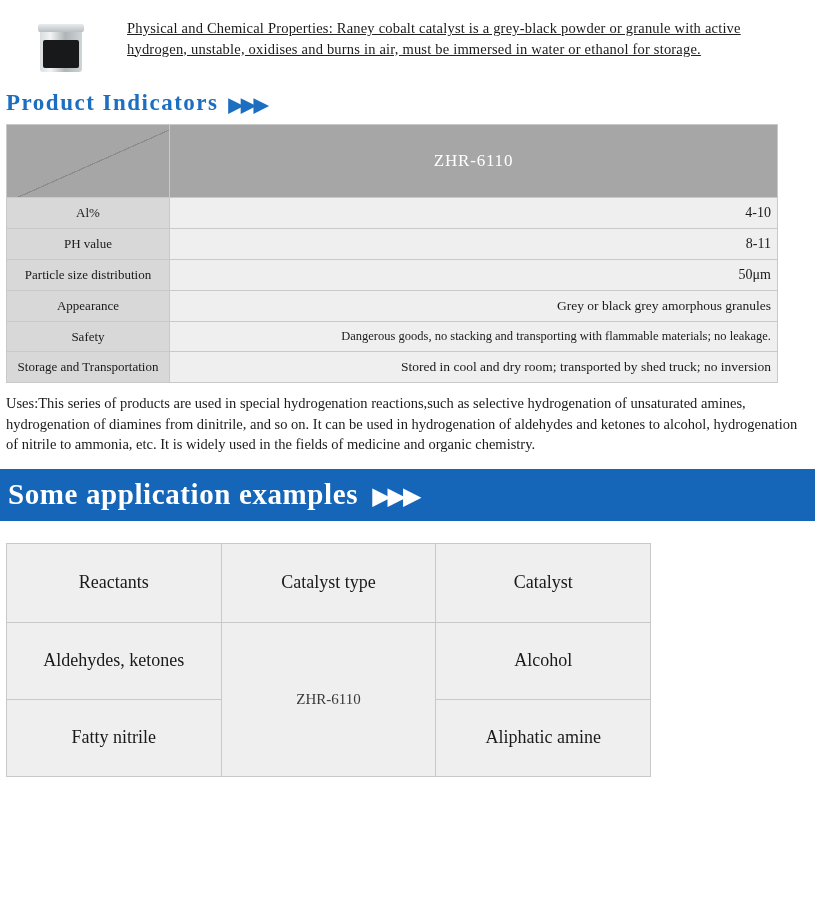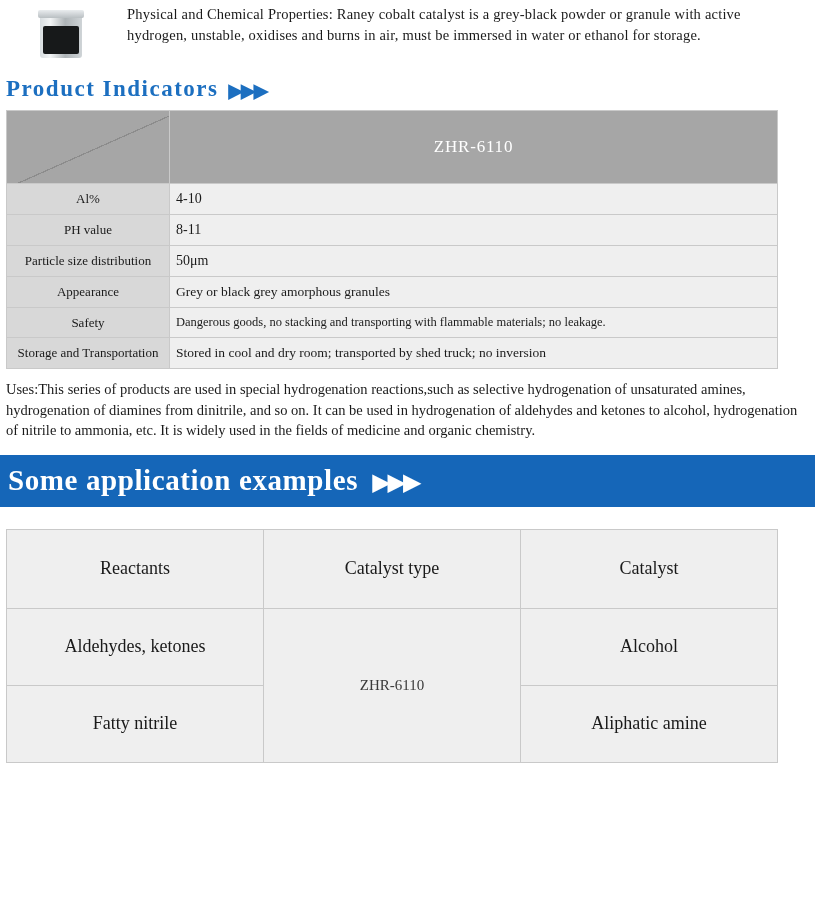--- a/index.html
+++ b/index.html
@@ -15,22 +15,23 @@
   }
   .page {
     width: 815px;
     position: relative;
   }
 
   
   .intro {
     display: flex;
     align-items: flex-start;
-    padding: 4px 12px 0 8px;
+    padding: 18px 12px 0 8px;
     box-sizing: border-box;
+    text-decoration: underline;
   }
   .intro-img {
     width: 105px;
     height: 62px;
     flex: 0 0 105px;
     margin-right: 14px;
     background: #ffffff;
     position: relative;
     overflow: hidden;
     border: 0;
@@ -132,21 +133,21 @@
     background: #d8d8d8;
     text-align: center;
     font-size: 13px;
     padding: 6px 4px;
     line-height: 1.2;
     color: #1a1a1a;
     margin-left: 15px;
   }
   .ind-value {
     background: #efefef;
-    text-align: left;
+    text-align: right;
     font-size: 14px;
     padding: 7px 6px;
     color: #1a1a1a;
   }
   .ind-value.small {
     font-size: 12.5px;
   }
   .ind-value.mid {
     font-size: 13.5px;
   }
@@ -179,21 +180,21 @@
   }
   .banner .arrows {
     color: #ffffff;
     font-size: 24px;
     margin-left: 14px;
     letter-spacing: -3px;
   }
 
   
   .ex-table {
-    width: 772px;
+    width: 645px;
     margin: 22px 0 0 6px;
     border-collapse: collapse;
     table-layout: fixed;
   }
   .ex-table td {
     border: 1px solid #c9c9c9;
     background: #efefef;
     text-align: center;
     font-size: 18px;
     color: #1a1a1a;

